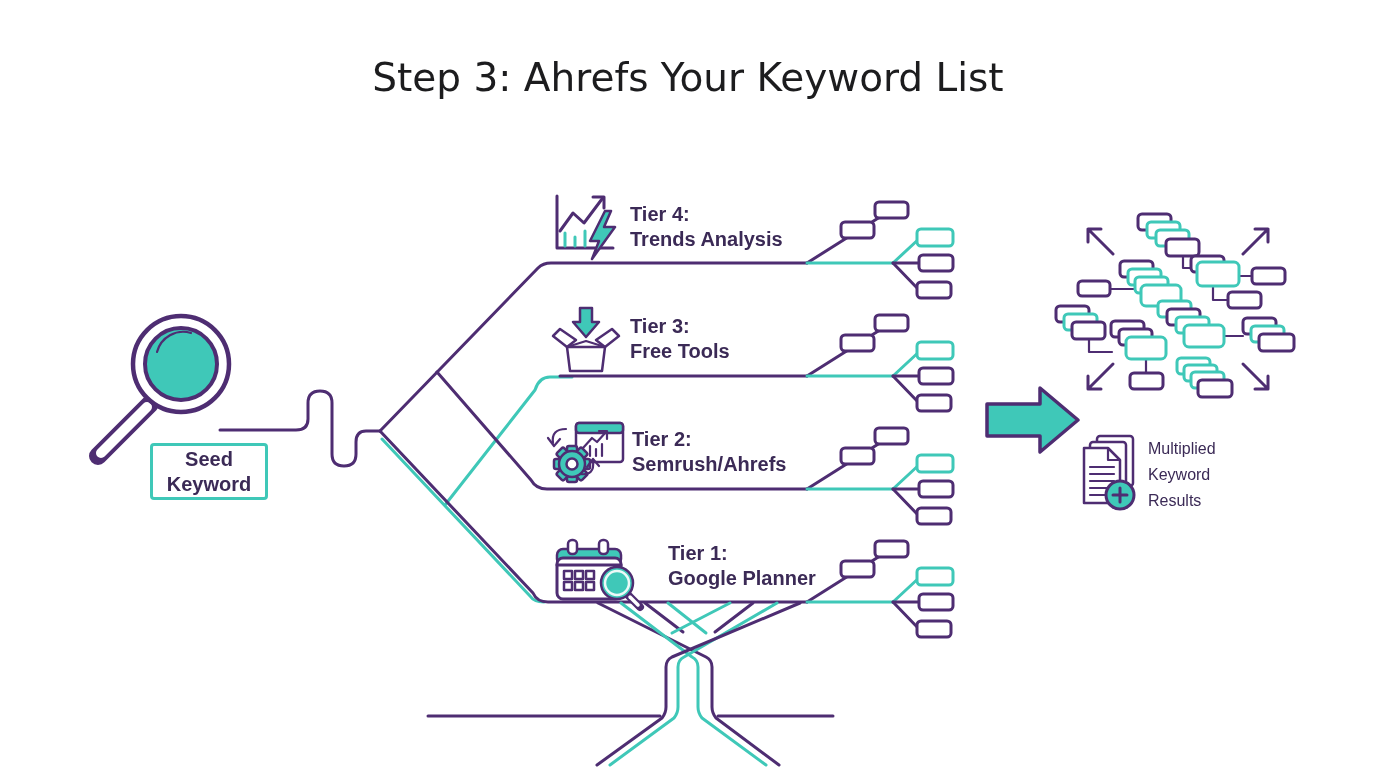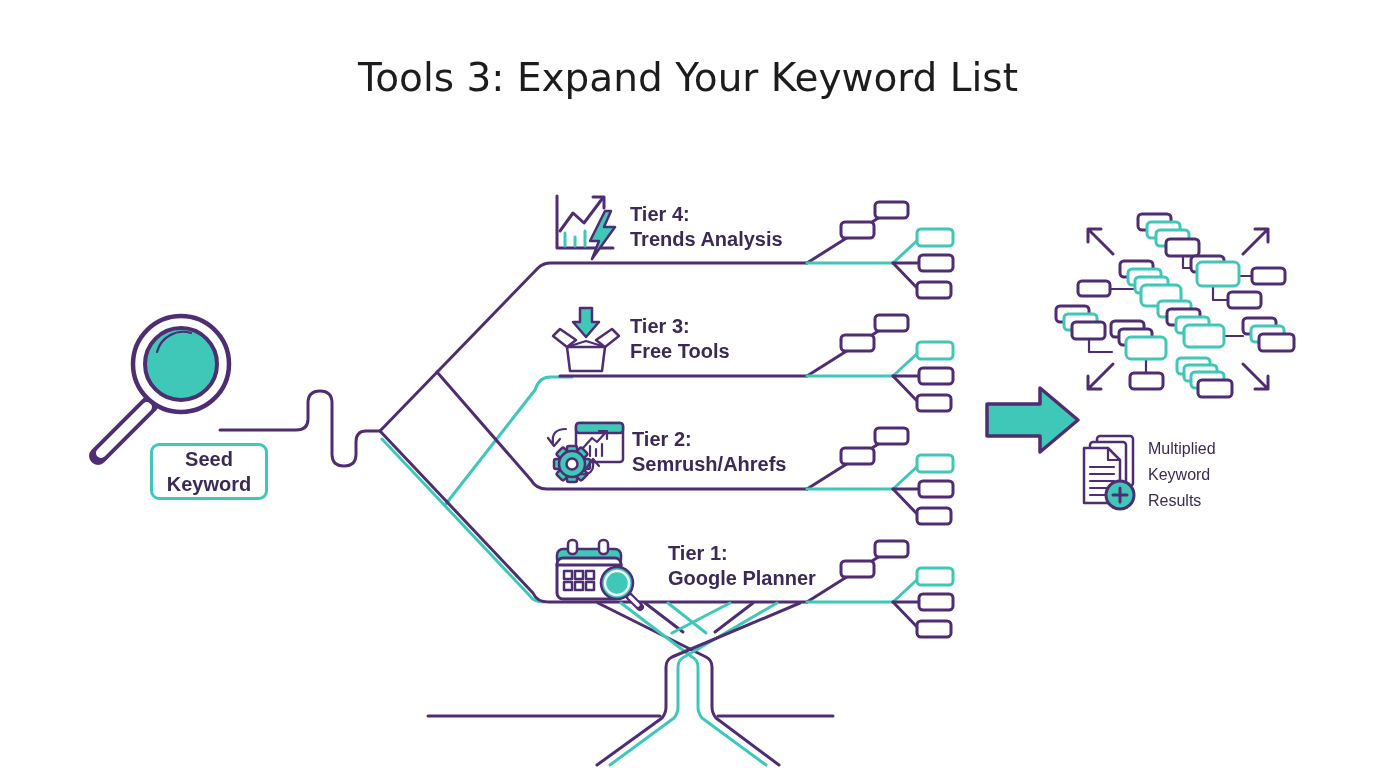--- a/index.html
+++ b/index.html
@@ -18,21 +18,21 @@
   .title{position:absolute;left:0;right:0;top:52px;text-align:center;
          font-family:"DejaVu Sans",sans-serif;font-size:39px;line-height:52px;
          color:var(--title,#1c1c1e);font-weight:500;}
   .tier-label{position:absolute;font-size:20px;line-height:25px;font-weight:700;
               color:var(--text_dark,#3b2a56);}
   .tier-label.t4{left:630px;top:202px;}
   .tier-label.t3{left:630px;top:314px;}
   .tier-label.t2{left:632px;top:427px;}
   .tier-label.t1{left:632px;top:541px;margin-left:36px;}
   .seed-box{position:absolute;left:150px;top:443px;width:112px;height:51px;
-            border:3px solid var(--teal,#3fc8b8);border-radius:9px;background:#fff;
+            border:3px solid var(--teal,#3fc8b8);border-radius:4px;background:#fff;
             display:flex;flex-direction:column;align-items:center;justify-content:center;
             font-size:20px;line-height:25px;font-weight:700;color:var(--text_dark,#3b2a56);}
   .result-label{position:absolute;left:1148px;top:436px;font-size:16px;line-height:26px;
                 font-weight:400;color:var(--text_dark,#3b2a56);}
 </style>
 </head>
 <body>
 
 <div class="stage">
 
@@ -227,21 +227,21 @@
       <rect class="fw" x="1090" y="442" width="36" height="50" rx="3"></rect>
       <path class="fw" d="M1084,448 H1108 L1120,460 V503 H1084 Z"></path>
       <path class="lp thin" d="M1108,448 V460 H1120"></path>
       <path class="lp thin" d="M1090,467 H1114 M1090,474 H1114 M1090,481 H1114 M1090,488 H1114 M1090,495 H1108"></path>
       <circle cx="1120" cy="495" r="14" fill="var(--teal,#3fc8b8)" stroke="var(--purple,#4e2d72)" stroke-width="3"></circle>
       <path class="lp" d="M1113,495 H1127 M1120,488 V502"></path>
     </g>
   </svg>
 
   <div class="title">
-    <div>Tools 3: Expand Your Keyword List</div>
+    <div>Step 3: Ahrefs Your Keyword List</div>
   </div>
 
   <div class="seed-box">
     <div>Seed</div>
     <div>Keyword</div>
   </div>
 
   <div class="tier-label t4">
     <div>Tier 4:</div>
     <div>Trends Analysis</div>

